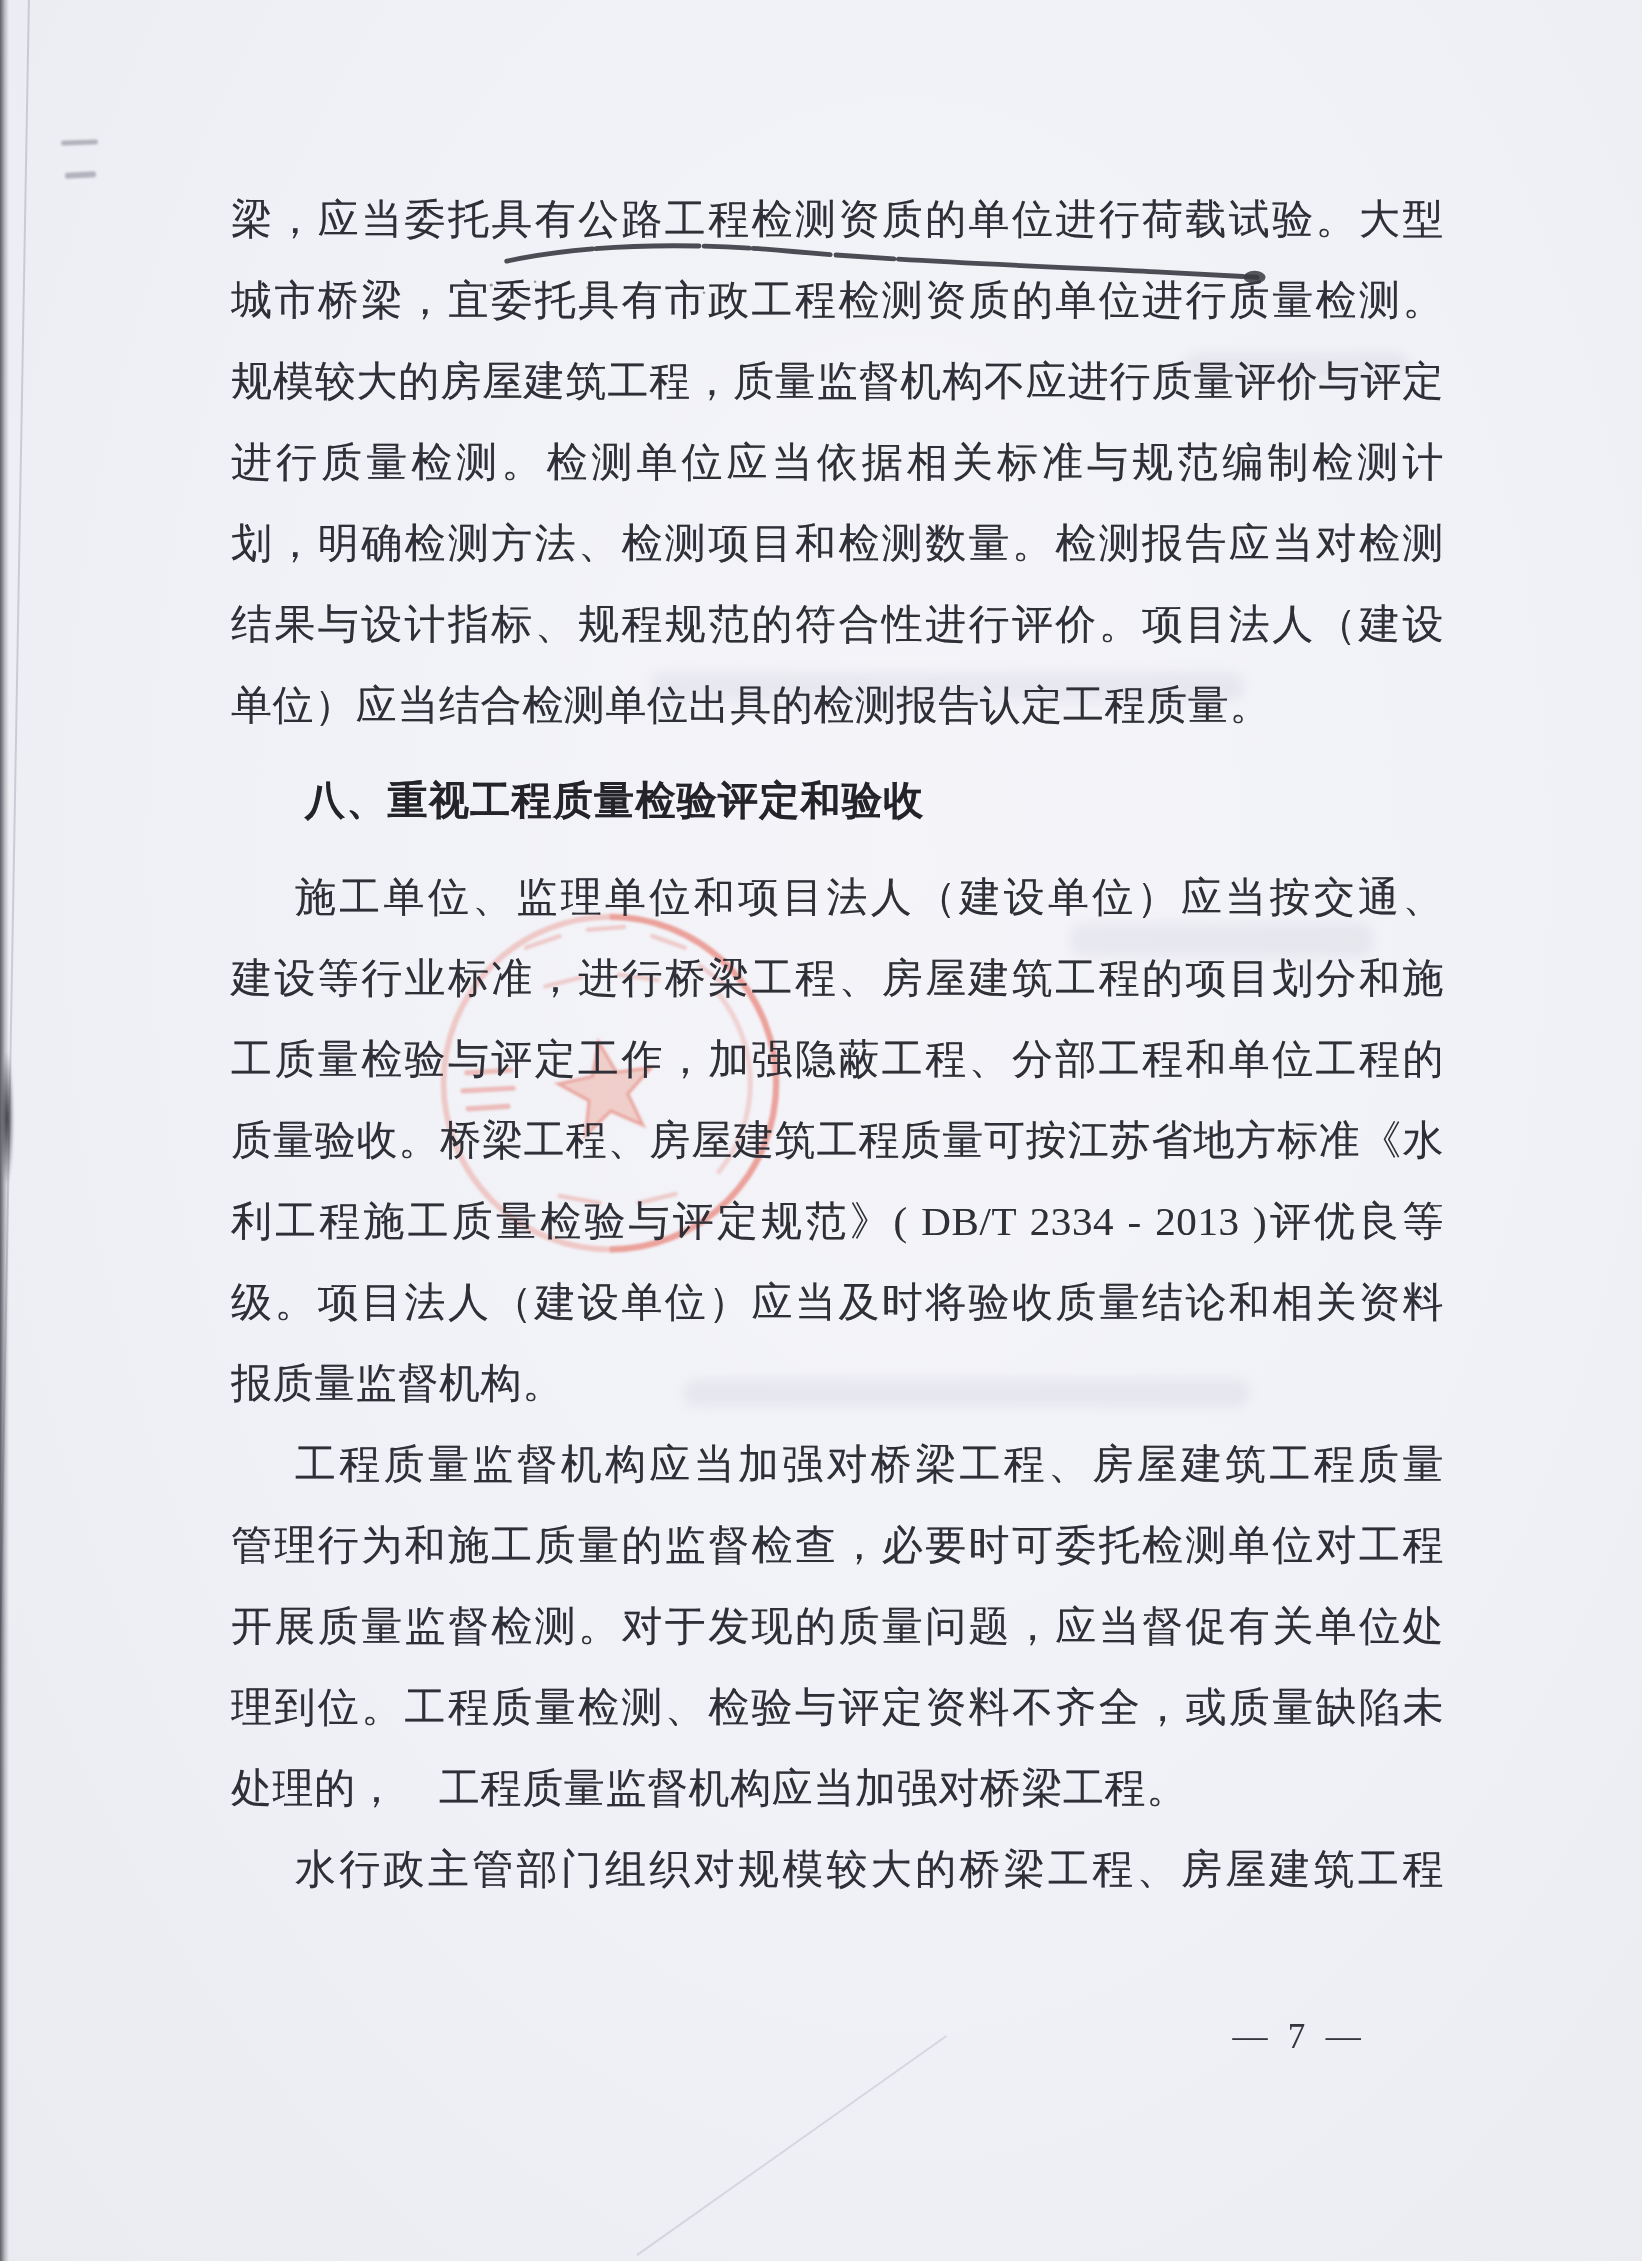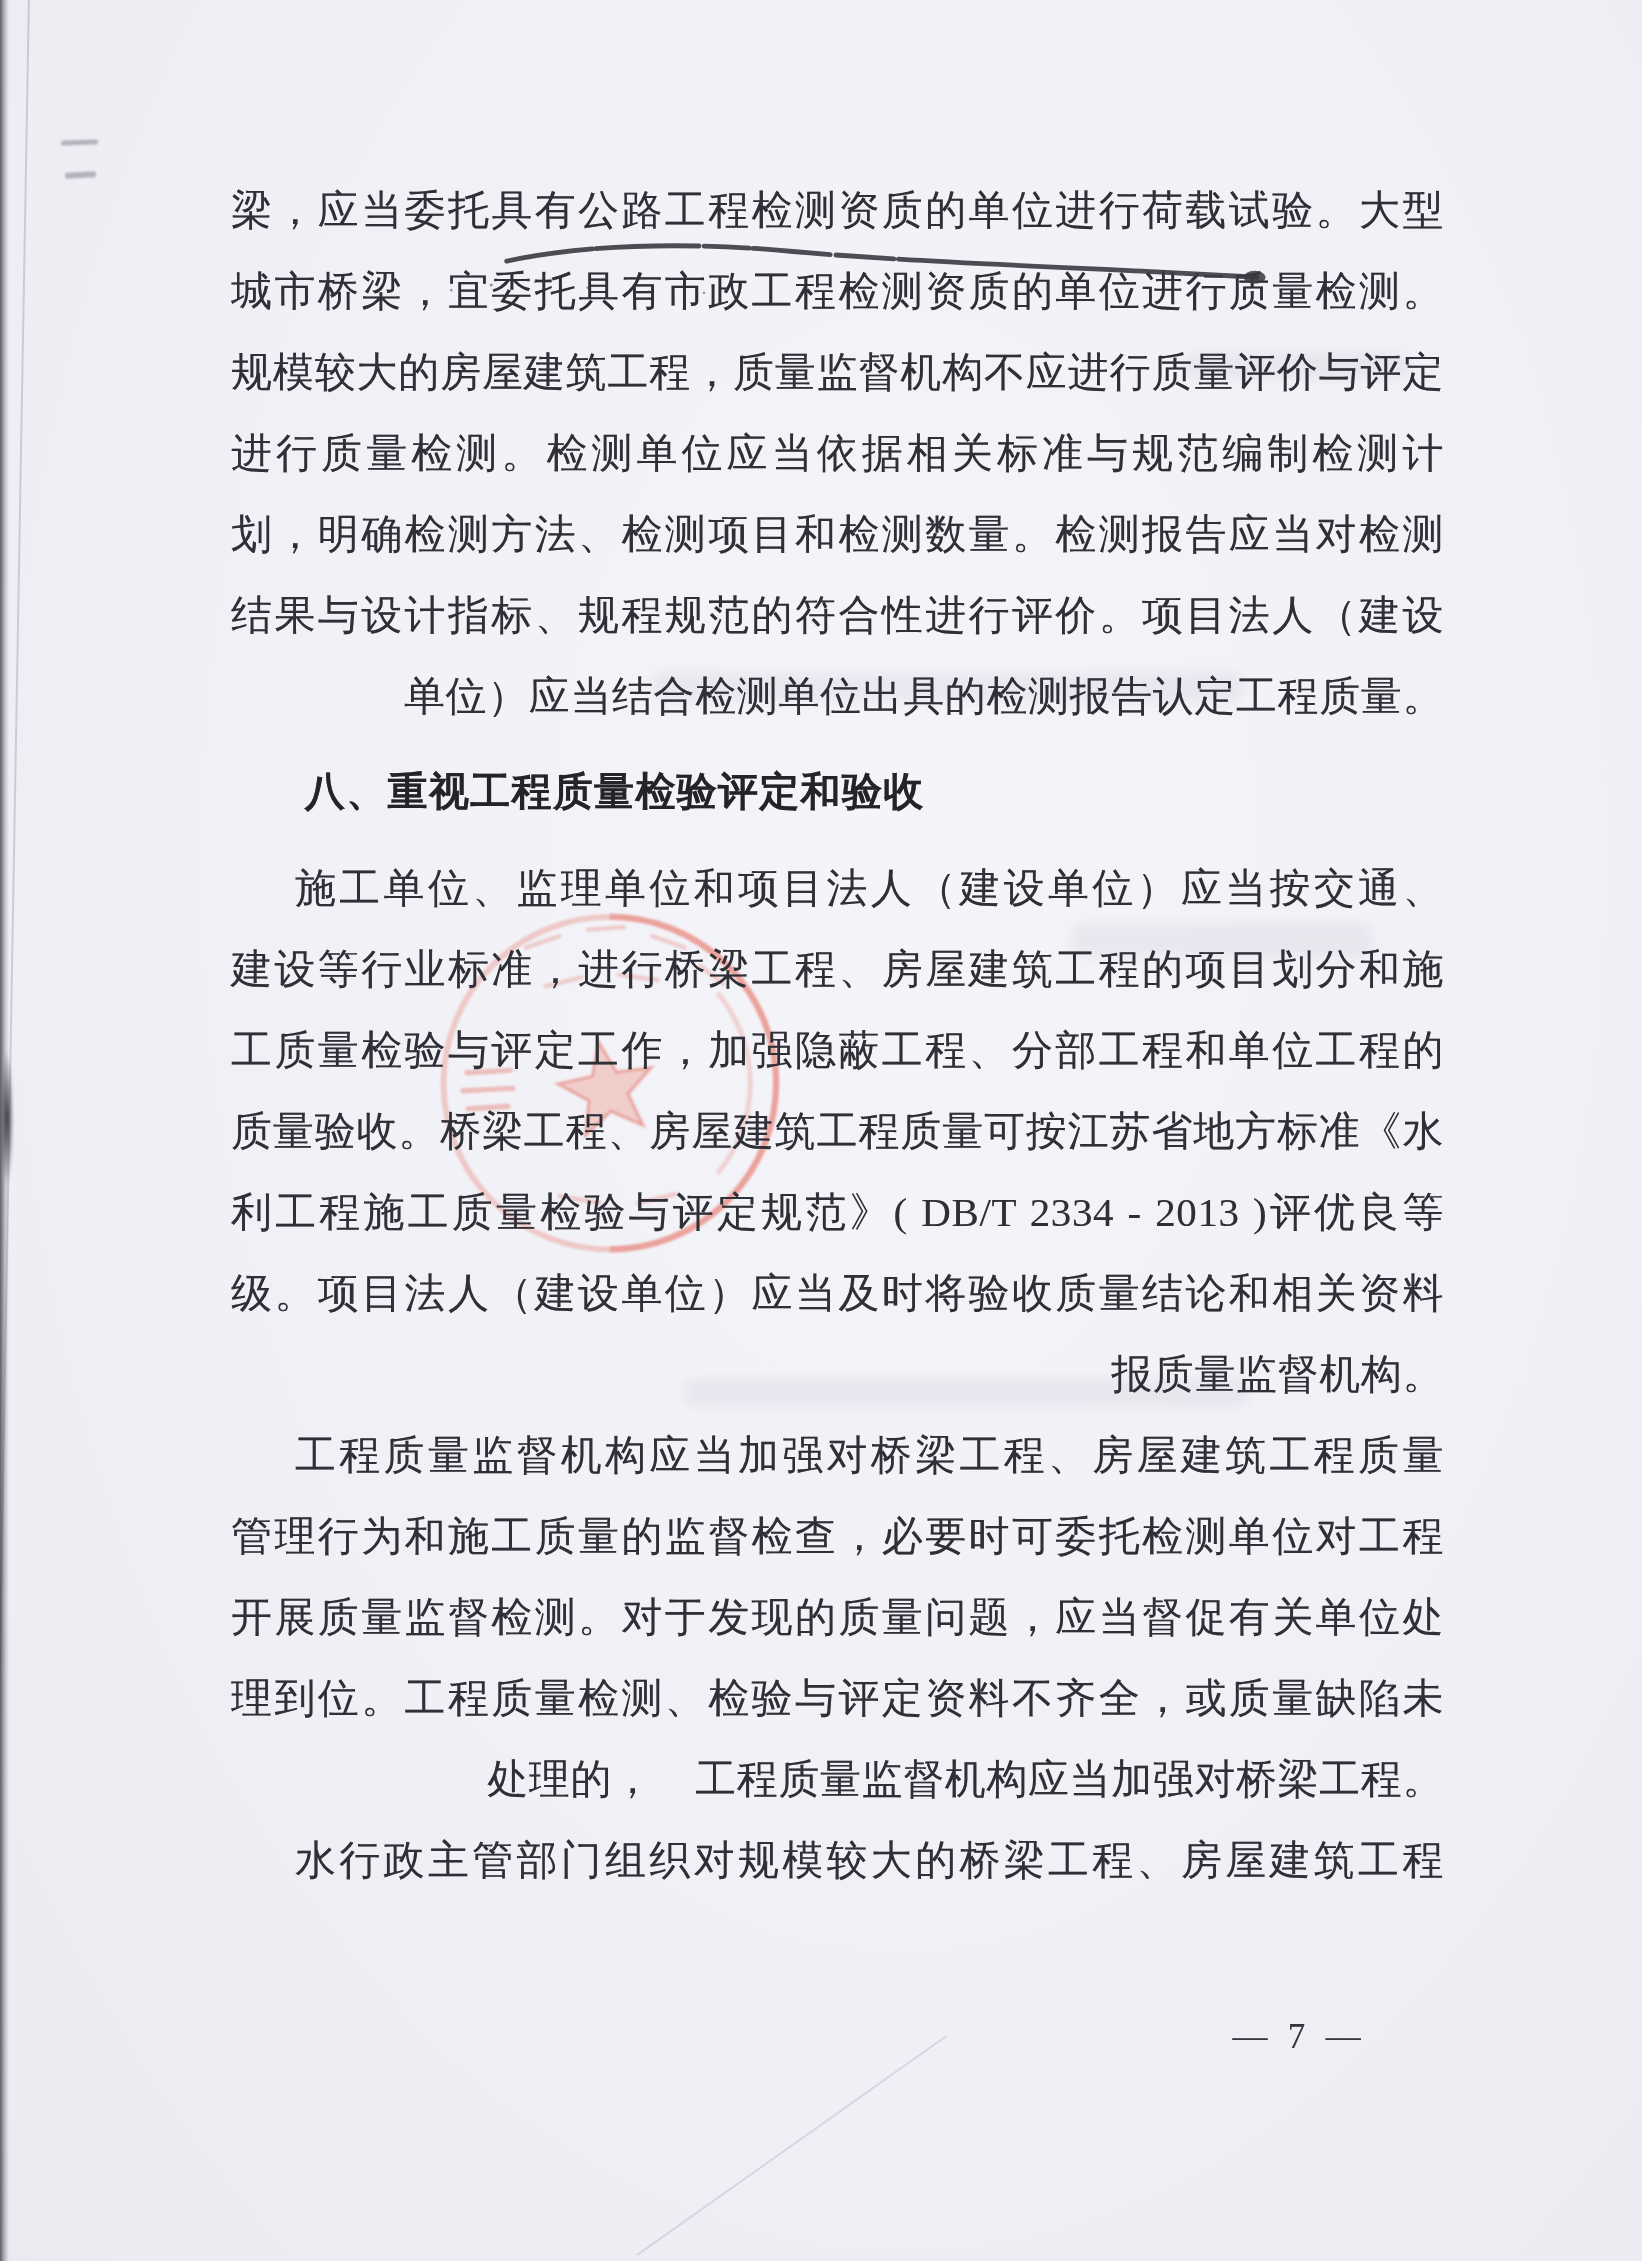--- a/index.html
+++ b/index.html
@@ -6,31 +6,30 @@
   .page{
     position:relative;
     width:1642px;height:2261px;
     margin:0 auto;
     background:radial-gradient(ellipse at 55% 38%, #f4f4f9 0%, #f0f1f6 55%, #eaebf1 100%);
     overflow:hidden;
     font-family:"Liberation Serif","DejaVu Serif",serif;
   }
   
   .textcol{
-    position:absolute;left:231px;top:170px;width:1213px;
+    position:absolute;left:231px;top:179px;width:1213px;
     color:#2f2f37;
     z-index:3;
   }
   .tline{
     font-size:41px;
     line-height:81px;height:81px;
     letter-spacing:0.6px;
     text-shadow:0 0 0.6px rgba(47,47,55,.38);
     white-space:nowrap;
-    text-align:right;
   }
   .tline.j{
     white-space:normal;
     text-align:justify;
     text-align-last:justify;
     text-justify:inter-ideograph;
   }
   .tline.ind{ text-indent:64px; }
   .heading{
     margin:14px 0 16px 0;

